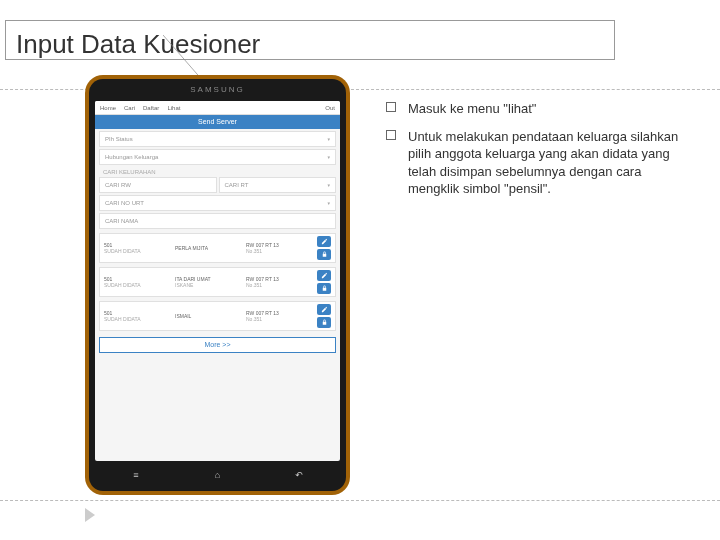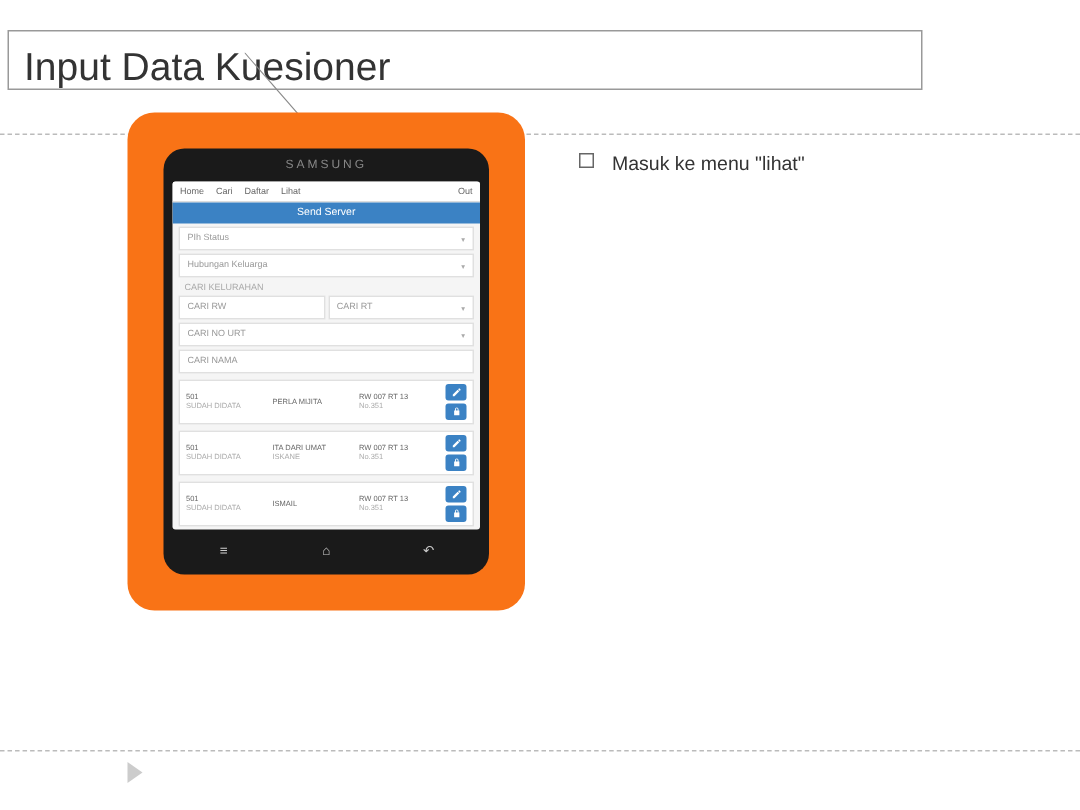--- a/index.html
+++ b/index.html
@@ -5,21 +5,21 @@
   * { box-sizing: border-box; margin: 0; padding: 0; }
   body { width: 720px; height: 540px; background: #fff; font-family: Arial, sans-serif; position: relative; overflow: hidden; }
   
   .title-box { position: absolute; left: 5px; top: 20px; width: 610px; height: 40px; border: 1px solid #999; background: #fff; padding: 8px 10px; }
   .title-box .title { font-size: 26px; color: #333; }
   
   .dashed-rule { position: absolute; left: 0; width: 720px; border-top: 1px dashed #bbb; }
   .rule1 { top: 89px; }
   .rule2 { top: 500px; }
   
-  .phone { position: absolute; left: 85px; top: 75px; width: 265px; height: 332px; background: #f97316; border-radius: 18px; padding: 24px; }
+  .phone { position: absolute; left: 85px; top: 75px; width: 265px; height: 420px; background: #a16207; border-radius: 18px; padding: 4px; }
   .phone-inner { width: 100%; height: 100%; background: #1a1a1a; border-radius: 14px; position: relative; }
   .brand { position: absolute; top: 6px; width: 100%; text-align: center; color: #888; font-size: 8px; letter-spacing: 2px; }
   .screen { position: absolute; top: 22px; left: 6px; right: 6px; bottom: 30px; background: #f5f5f5; border-radius: 2px; overflow: hidden; font-size: 7px; color: #666; }
   
   .topbar { height: 14px; background: #fff; border-bottom: 1px solid #ddd; display: flex; align-items: center; padding: 0 5px; gap: 8px; }
   .topbar span { font-size: 6px; }
   .topbar .right { margin-left: auto; }
   
   .bluebar { height: 14px; background: #3b82c4; color: #fff; text-align: center; line-height: 14px; font-size: 7px; }
   
@@ -193,16 +193,20 @@
       <div class="nbtn">↶</div>
     </div>
   </div>
 </div>
 
 <div class="bullets">
   <div class="row">
     <div class="sq"></div>
     <div class="txt">Masuk ke menu "lihat"</div>
   </div>
+  <div class="row">
+    <div class="sq"></div>
+    <div class="txt">Untuk melakukan pendataan keluarga silahkan pilih anggota keluarga yang akan didata yang telah disimpan sebelumnya dengan cara mengklik simbol "pensil".</div>
+  </div>
 </div>
 
 <div class="dashed-rule rule2"></div>
 <div class="play"></div>
 
 </body></html>

